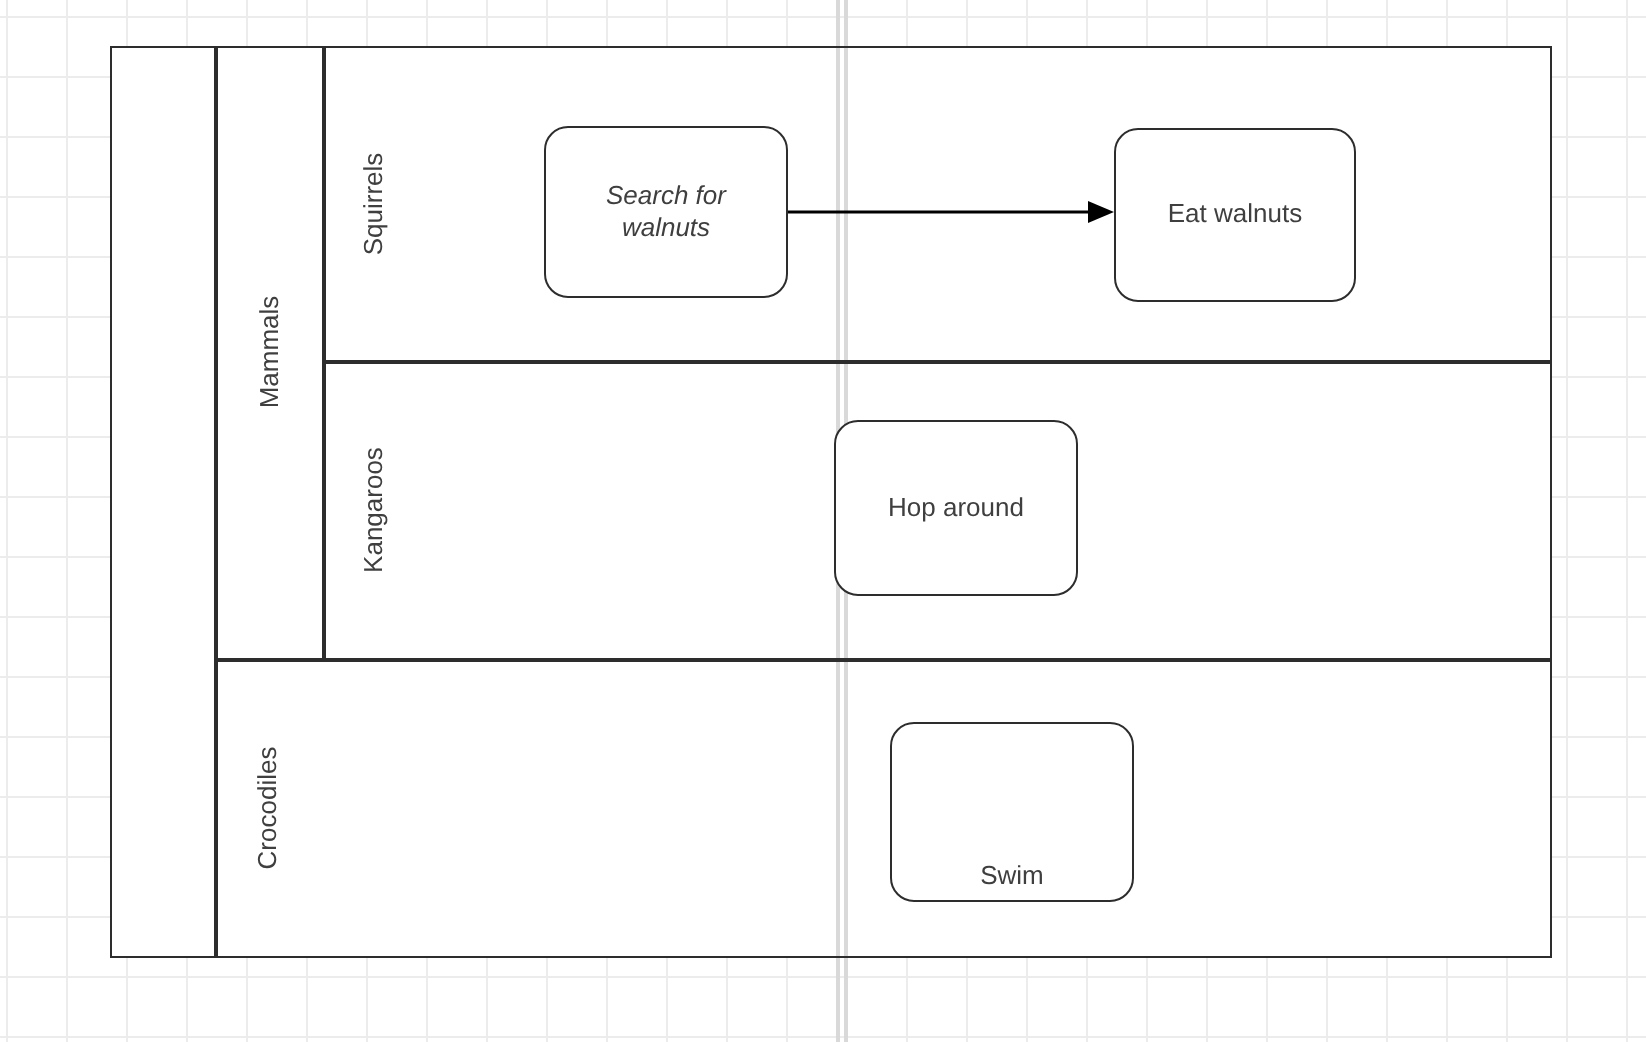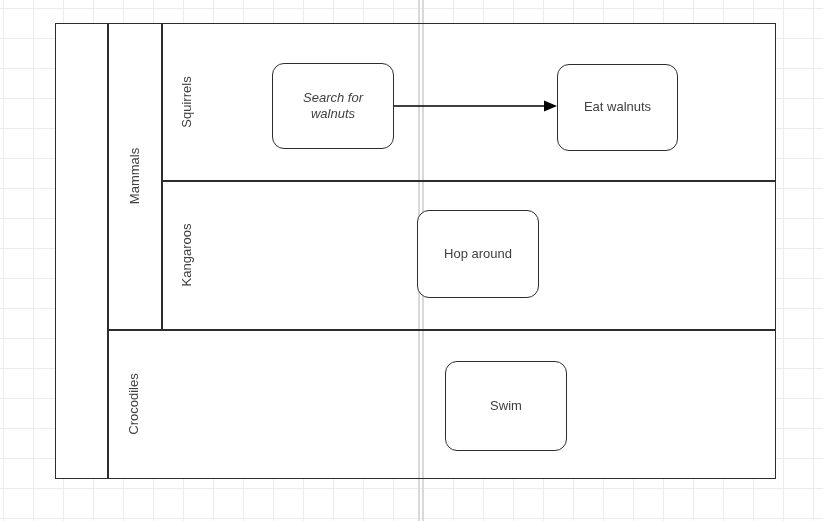--- a/index.html
+++ b/index.html
@@ -88,21 +88,21 @@
     justify-content: center;
     text-align: center;
     font-size: 13px;
     line-height: 1.25;
     color: #3f3f3f;
     padding: 4px 10px;
   }
   .task.search { left: 272px; top: 63px;  width: 122px; height: 86px; font-style: italic; }
   .task.eat    { left: 557px; top: 64px;  width: 121px; height: 87px; }
   .task.hop    { left: 401px; top: 210px; width: 122px; height: 88px; margin-left: 16px; }
-  .task.swim   { left: 445px; top: 361px; width: 122px; height: 90px; }
+  .task.swim   { left: 445px; top: 361px; width: 122px; height: 90px; align-items: flex-end; }
 
   .flow-arrow {
     position: absolute;
     left: 394px; top: 96px;
     width: 163px; height: 20px;
   }
 </style>
 </head>
 <body>
 

